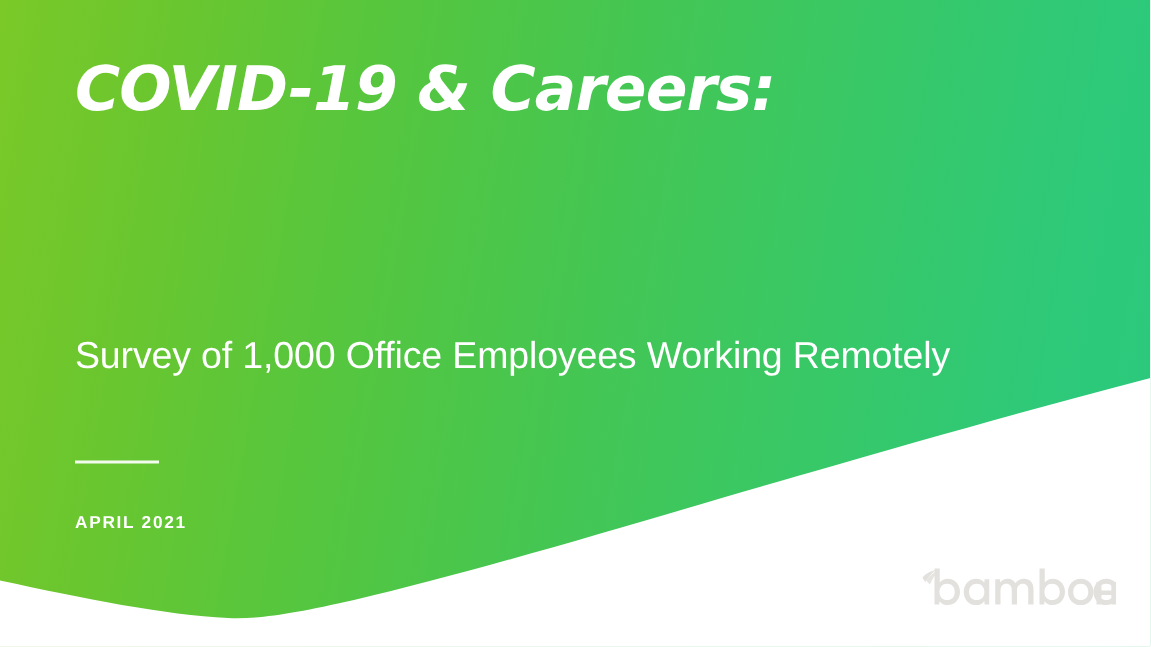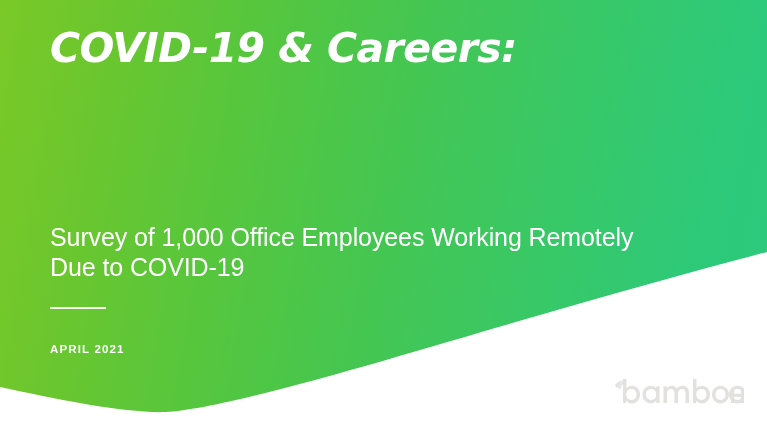--- a/index.html
+++ b/index.html
@@ -46,21 +46,21 @@
   #content {
     position: absolute;
     left: 50px;
     top: 0;
     width: 700px;
     height: 431px;
   }
 
   #title-block {
     position: absolute;
-    top: 22px;
+    top: 33px;
     left: 0;
     width: 660px;
   }
 
   .title-line {
     display: block;
     color: #ffffff;
     font-family: "DejaVu Sans", "Liberation Sans", sans-serif;
     font-size: 41px;
     line-height: 53px;
@@ -138,21 +138,20 @@
   </svg>
 
   <div id="content">
 
     <h1 id="title-block">
       <span class="title-line">COVID-19 &amp; Careers:</span>
     </h1>
 
     <div id="subtitle-block">
       <span class="subtitle-line">Survey of 1,000 Office Employees Working Remotely</span>
-      <span class="subtitle-line">Due to COVID-19</span>
     </div>
 
     <div id="divider"></div>
 
     <div id="date-label">APRIL 2021</div>
 
   </div>
 
   <div id="logo">
     <svg viewBox="0 0 264 60">

